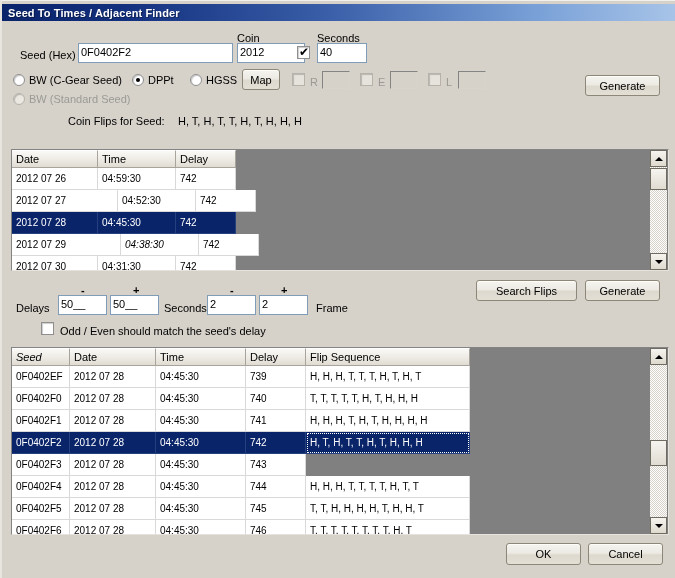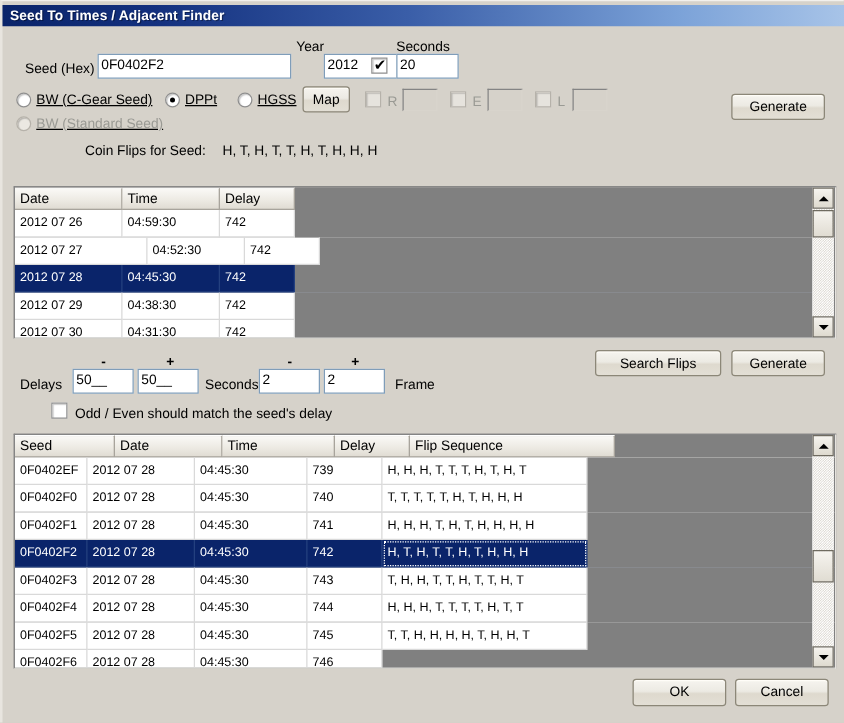--- a/index.html
+++ b/index.html
@@ -72,21 +72,21 @@
     border-radius: 3px;
     font-family: "Liberation Sans", sans-serif;
     font-size: 11px;
     color: #000;
     display: flex; align-items: center; justify-content: center;
     box-shadow: inset 0 1px 0 #fffdf8;
   }
   
   .radio {
     position: absolute;
-    display: flex; align-items: center; text-decoration: underline;
+    display: flex; align-items: center;
   }
   .radio .dot {
     width: 12px; height: 12px; border-radius: 50%;
     background: #fff;
     border: 1px solid #8f8f8f;
     box-shadow: inset 1px 1px 1px rgba(0,0,0,0.22);
     box-sizing: border-box;
     position: relative;
     flex: none;
   }
@@ -221,29 +221,29 @@
 
 <div class="window">
 
   <div class="titlebar">
     <span class="title">Seed To Times / Adjacent Finder</span>
   </div>
 
   <span class="lbl" style="left:18px; top:48px;">Seed (Hex)</span>
   <div class="tbox" style="left:76px; top:42px; width:155px; height:20px;">0F0402F2</div>
 
-  <span class="lbl" style="left:235px; top:31px;">Year</span>
-  <div class="tbox" style="left:235px; top:42px; width:68px; height:20px;margin-left:22px;">2012</div>
+  <span class="lbl" style="left:235px; top:31px;">Coin</span>
+  <div class="tbox" style="left:235px; top:42px; width:68px; height:20px;">2012</div>
 
   <div class="cbox" style="left:295px; top:45px;">
     <span class="chk">✔</span>
   </div>
 
   <span class="lbl" style="left:315px; top:31px;">Seconds</span>
-  <div class="tbox" style="left:315px; top:42px; width:50px; height:20px;">20</div>
+  <div class="tbox" style="left:315px; top:42px; width:50px; height:20px;">40</div>
 
   <div class="radio" style="left:11px; top:73px;">
     <span class="dot"></span>
     <span class="rlabel">BW (C-Gear Seed)</span>
   </div>
   <div class="radio checked" style="left:130px; top:73px;">
     <span class="dot"></span>
     <span class="rlabel">DPPt</span>
   </div>
   <div class="radio" style="left:188px; top:73px;">
@@ -294,22 +294,22 @@
           <div class="cell" style="width: 60px;">742</div>
           <div style="flex: 1 1 0%; height: 22px; background: rgb(128, 128, 128);"></div>
         </div>
         <div class="lv-row sel">
           <div class="cell" style="width: 86px;">2012 07 28</div>
           <div class="cell" style="width: 78px;">04:45:30</div>
           <div class="cell" style="width: 60px;">742</div>
           <div style="flex: 1 1 0%; height: 22px; background: rgb(128, 128, 128);"></div>
         </div>
         <div class="lv-row">
-          <div class="cell" style="width: 86px;">2012 07 29</div>
-          <div class="cell" style="width: 78px;">04:38:30</div>
+          <div class="cell" style="width: 109px;">2012 07 29</div>
+          <div class="cell" style="width: 78px; font-style: italic;">04:38:30</div>
           <div class="cell" style="width: 60px;">742</div>
           <div style="flex: 1 1 0%; height: 22px; background: rgb(128, 128, 128);"></div>
         </div>
         <div class="lv-row">
           <div class="cell" style="width: 86px;">2012 07 30</div>
           <div class="cell" style="width: 78px;">04:31:30</div>
           <div class="cell" style="width: 60px;">742</div>
           <div style="flex: 1 1 0%; height: 22px; background: rgb(128, 128, 128);"></div>
         </div>
       </div>
@@ -340,21 +340,21 @@
   <div class="tbox" style="left:205px; top:294px; width:49px; height:20px;">2</div>
   <div class="tbox" style="left:257px; top:294px; width:49px; height:20px;">2</div>
 
   <span class="lbl" style="left:314px; top:301px;">Frame</span>
 
   <div class="cbox" style="left:39px; top:321px;"></div>
   <span class="lbl" style="left:58px; top:324px;">Odd / Even should match the seed's delay</span>
 
   <div class="listview" id="results-list" style="left:9px; top:346px; width:658px; height:188px;">
     <div class="lv-header">
-        <div class="hc" style="width: 80px;">Seed</div>
+        <div class="hc" style="width: 58px; font-style: italic;">Seed</div>
         <div class="hc" style="width: 86px;">Date</div>
         <div class="hc" style="width: 90px;">Time</div>
         <div class="hc" style="width: 60px;">Delay</div>
         <div class="hc" style="width: 164px;">Flip Sequence</div>
         <div style="flex: 1 1 0%; height: 18px; background: rgb(128, 128, 128);"></div>
       </div>
     <div class="lv-body">
         <div class="lv-row">
           <div class="cell" style="width: 58px;">0F0402EF</div>
           <div class="cell" style="width: 86px;">2012 07 28</div>
@@ -385,21 +385,20 @@
           <div class="cell" style="width: 90px;">04:45:30</div>
           <div class="cell" style="width: 60px;">742</div>
           <div class="cell focus" style="width: 164px;">H, T, H, T, T, H, T, H, H, H</div>
           <div style="flex: 1 1 0%; height: 22px; background: rgb(128, 128, 128);"></div>
         </div>
         <div class="lv-row">
           <div class="cell" style="width: 58px;">0F0402F3</div>
           <div class="cell" style="width: 86px;">2012 07 28</div>
           <div class="cell" style="width: 90px;">04:45:30</div>
           <div class="cell" style="width: 60px;">743</div>
-          <div class="cell" style="width: 164px;">T, H, H, T, T, H, T, T, H, T</div>
           <div style="flex: 1 1 0%; height: 22px; background: rgb(128, 128, 128);"></div>
         </div>
         <div class="lv-row">
           <div class="cell" style="width: 58px;">0F0402F4</div>
           <div class="cell" style="width: 86px;">2012 07 28</div>
           <div class="cell" style="width: 90px;">04:45:30</div>
           <div class="cell" style="width: 60px;">744</div>
           <div class="cell" style="width: 164px;">H, H, H, T, T, T, T, H, T, T</div>
           <div style="flex: 1 1 0%; height: 22px; background: rgb(128, 128, 128);"></div>
         </div>
@@ -409,20 +408,21 @@
           <div class="cell" style="width: 90px;">04:45:30</div>
           <div class="cell" style="width: 60px;">745</div>
           <div class="cell" style="width: 164px;">T, T, H, H, H, H, T, H, H, T</div>
           <div style="flex: 1 1 0%; height: 22px; background: rgb(128, 128, 128);"></div>
         </div>
         <div class="lv-row">
           <div class="cell" style="width: 58px;">0F0402F6</div>
           <div class="cell" style="width: 86px;">2012 07 28</div>
           <div class="cell" style="width: 90px;">04:45:30</div>
           <div class="cell" style="width: 60px;">746</div>
+          <div class="cell" style="width: 164px;">T, T, T, T, T, T, T, T, H, T</div>
           <div style="flex: 1 1 0%; height: 22px; background: rgb(128, 128, 128);"></div>
         </div>
       </div>
   </div>
   <div class="vscroll" style="left:648px; top:347px; height:186px;">
     <div class="track"></div>
     <div class="sb-btn up">
         <span class="arrow-up"></span>
       </div>
     <div class="sb-thumb" style="top:92px; height:26px;"></div>

